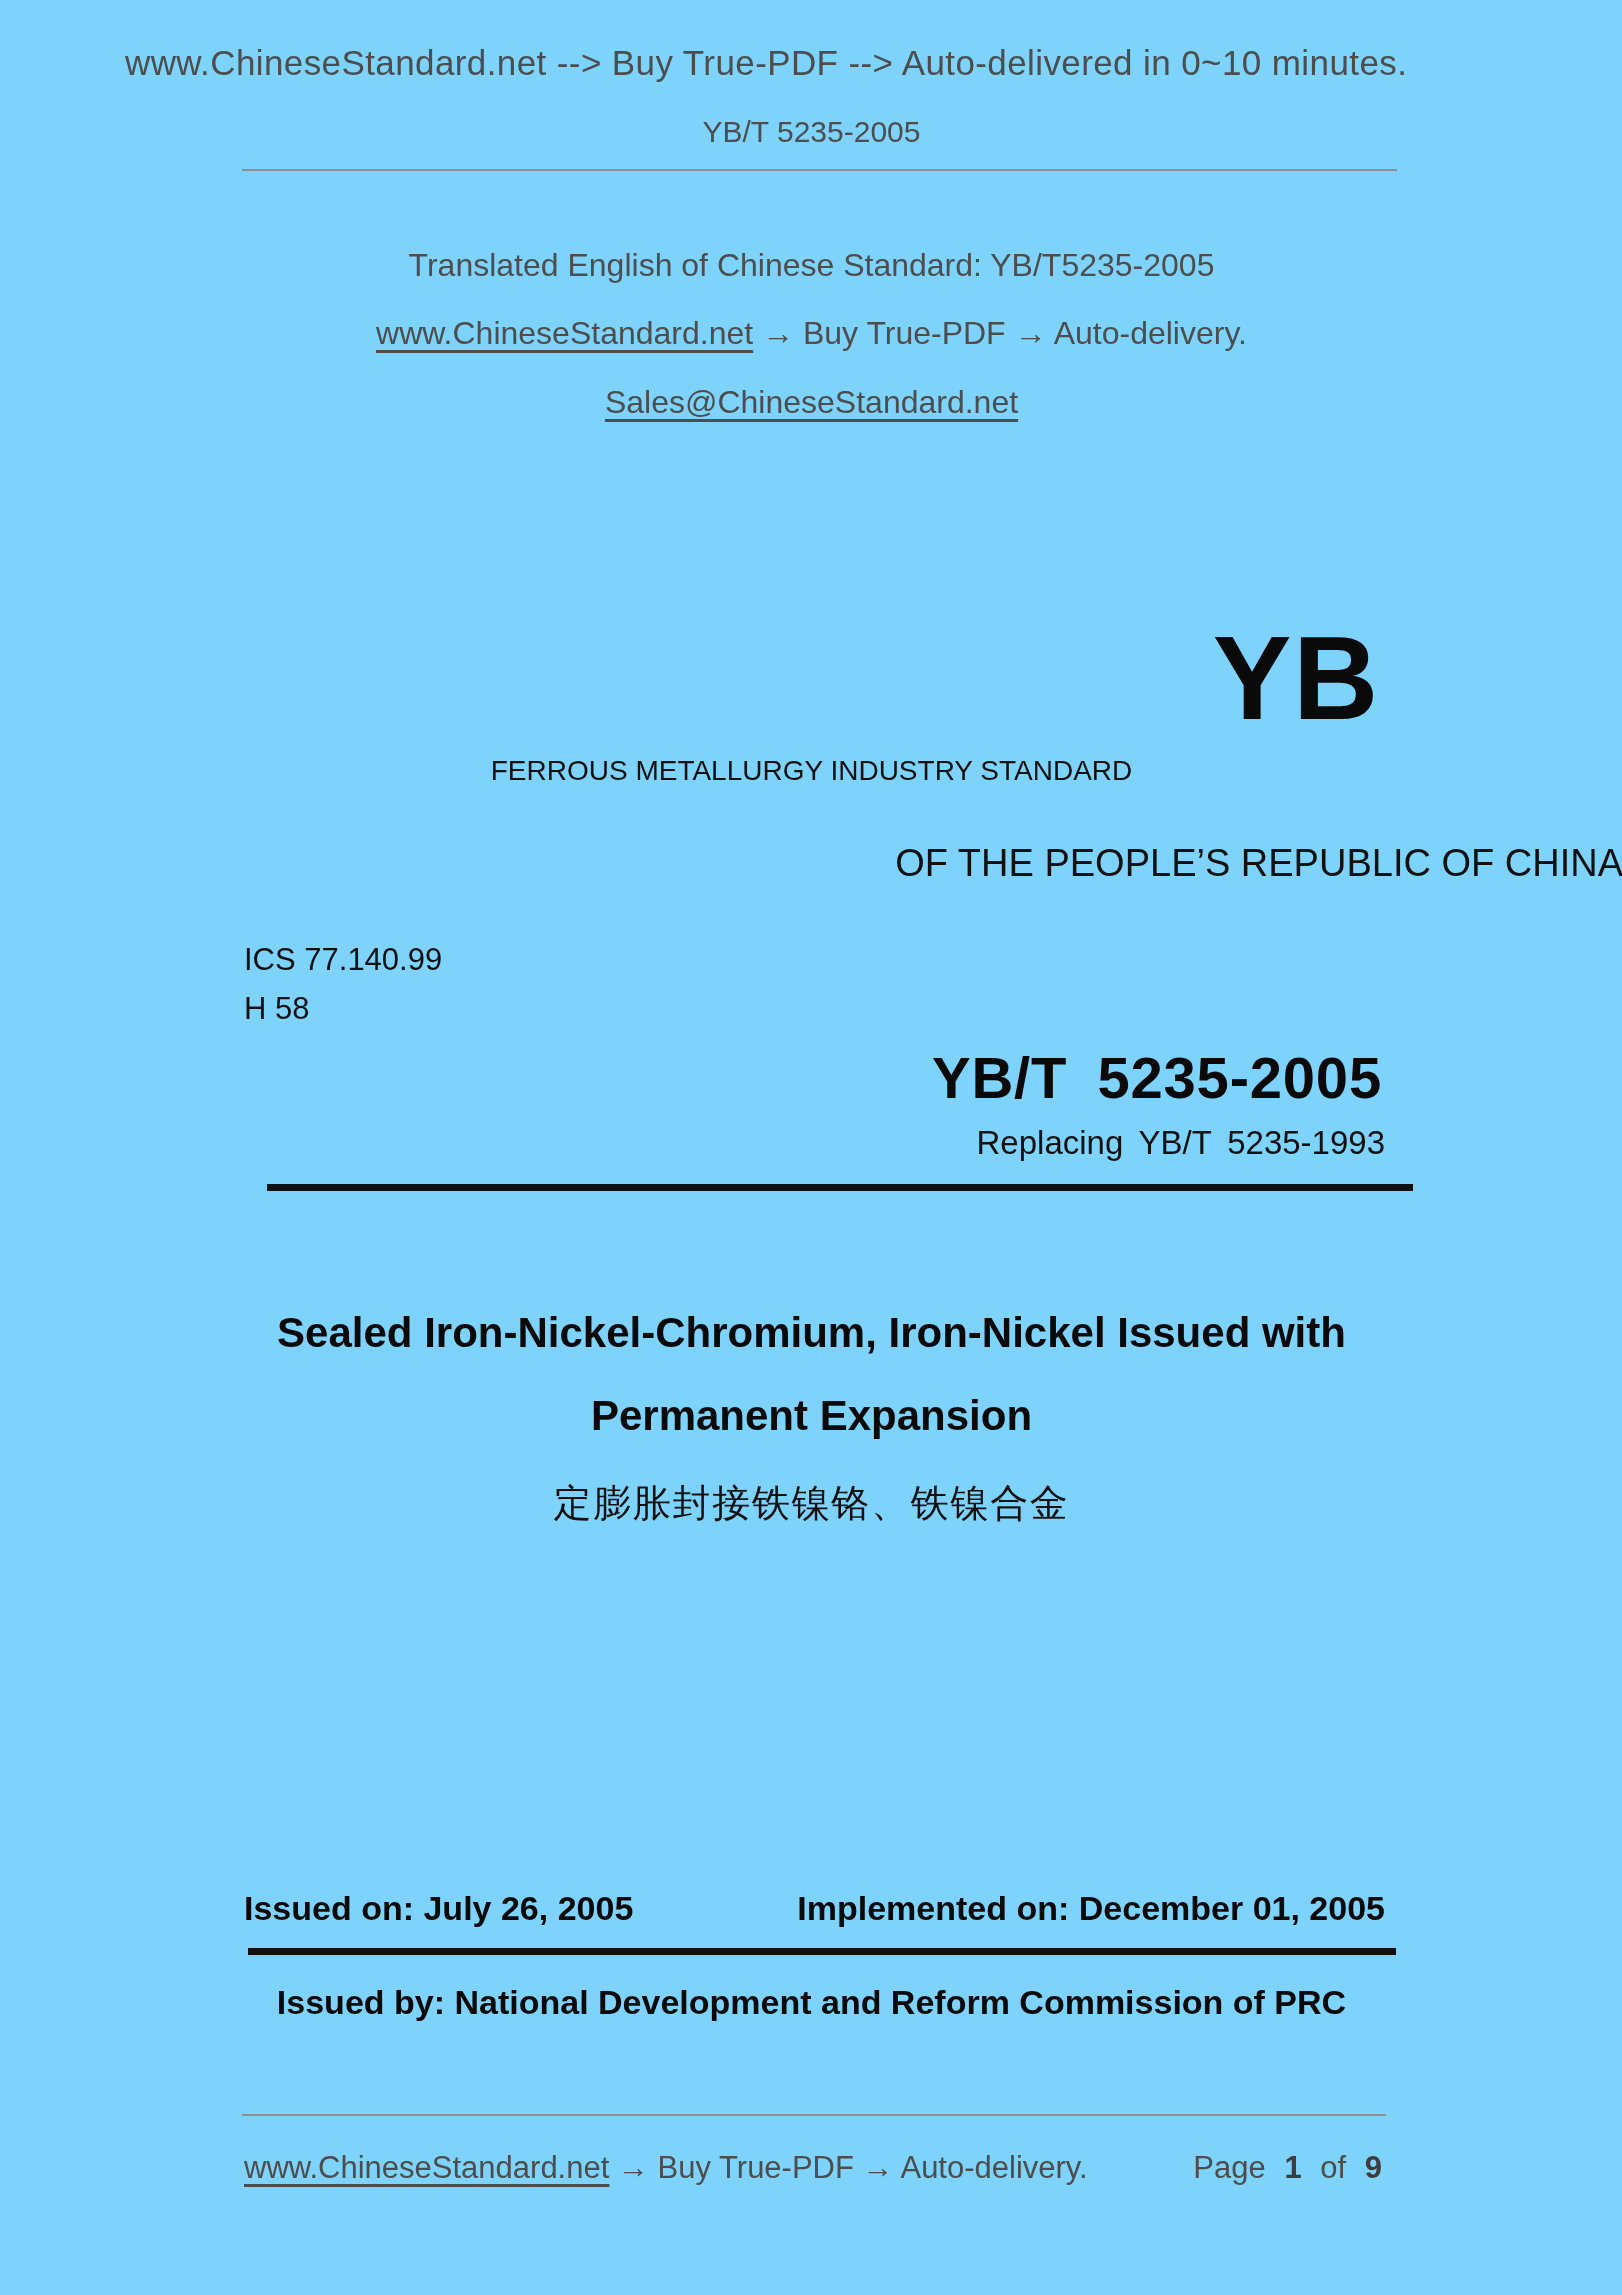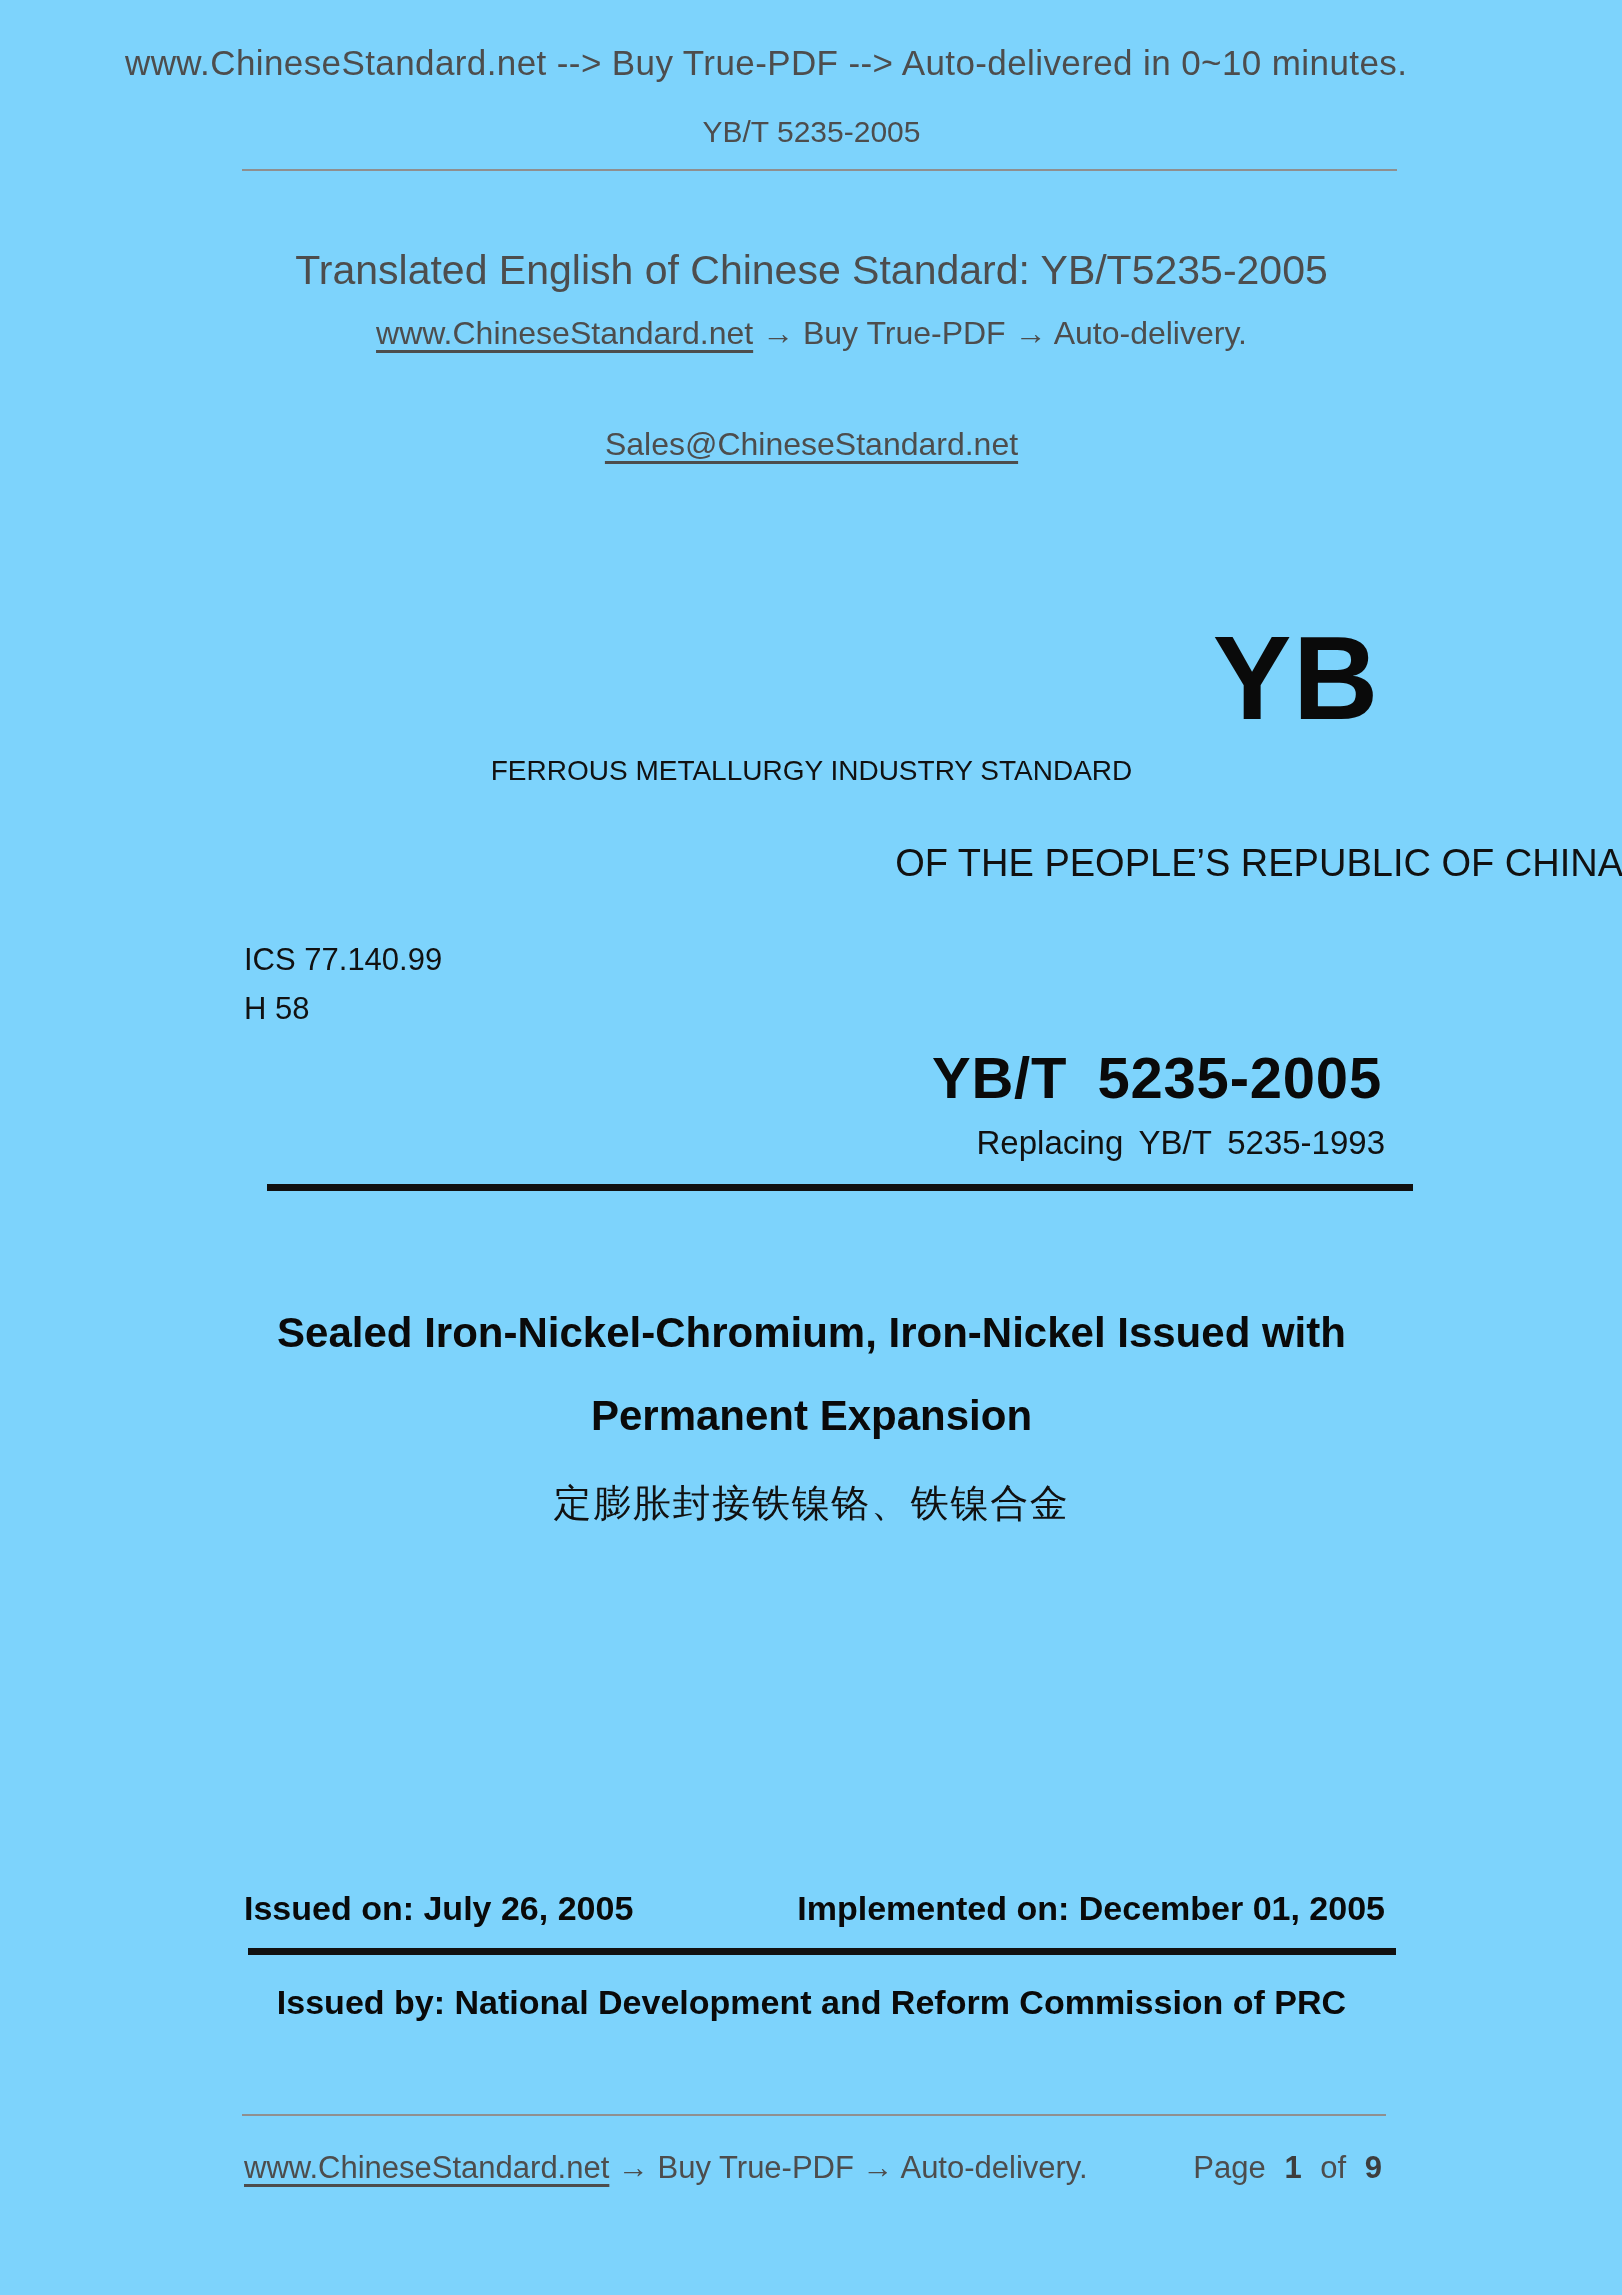--- a/index.html
+++ b/index.html
@@ -20,23 +20,23 @@
   .rule-thick { position: absolute; height: 6.7px; background: #111111; }
   a.doclink {
     color: #4d4d4d;
     text-decoration: underline;
     text-decoration-thickness: 2.5px;
     text-underline-offset: 5.8px;
     cursor: pointer;
   }
   .header-tagline { top: 43px; left: 125px; font-size: 35px; letter-spacing: 0.4px; }
   .header-doccode { top: 115px; font-size: 30px; }
-  .intro-translated { top: 247px; font-size: 41px; }
+  .intro-translated { top: 247px; font-size: 32px; }
   .intro-linkline { top: 315px; font-size: 32px; }
-  .intro-email { top: 384px; font-size: 32px; margin-top: 42px; }
+  .intro-email { top: 384px; font-size: 32px; }
   .yb-logo {
     top: 619px; right: 243px;
     font-size: 118px; font-weight: 700; line-height: 1;
     letter-spacing: 1.7px; color: #0a0a0a;
   }
   .org-line1 { top: 755px; font-size: 28px; color: #111; }
   .org-line2 { top: 842px; font-size: 38px; color: #111; text-align: right; }
   .ics-code { top: 929px; left: 244px; font-size: 31px; color: #111; margin-top: 13px; }
   .class-code { top: 991px; left: 244px; font-size: 31px; color: #111; }
   .std-number {

